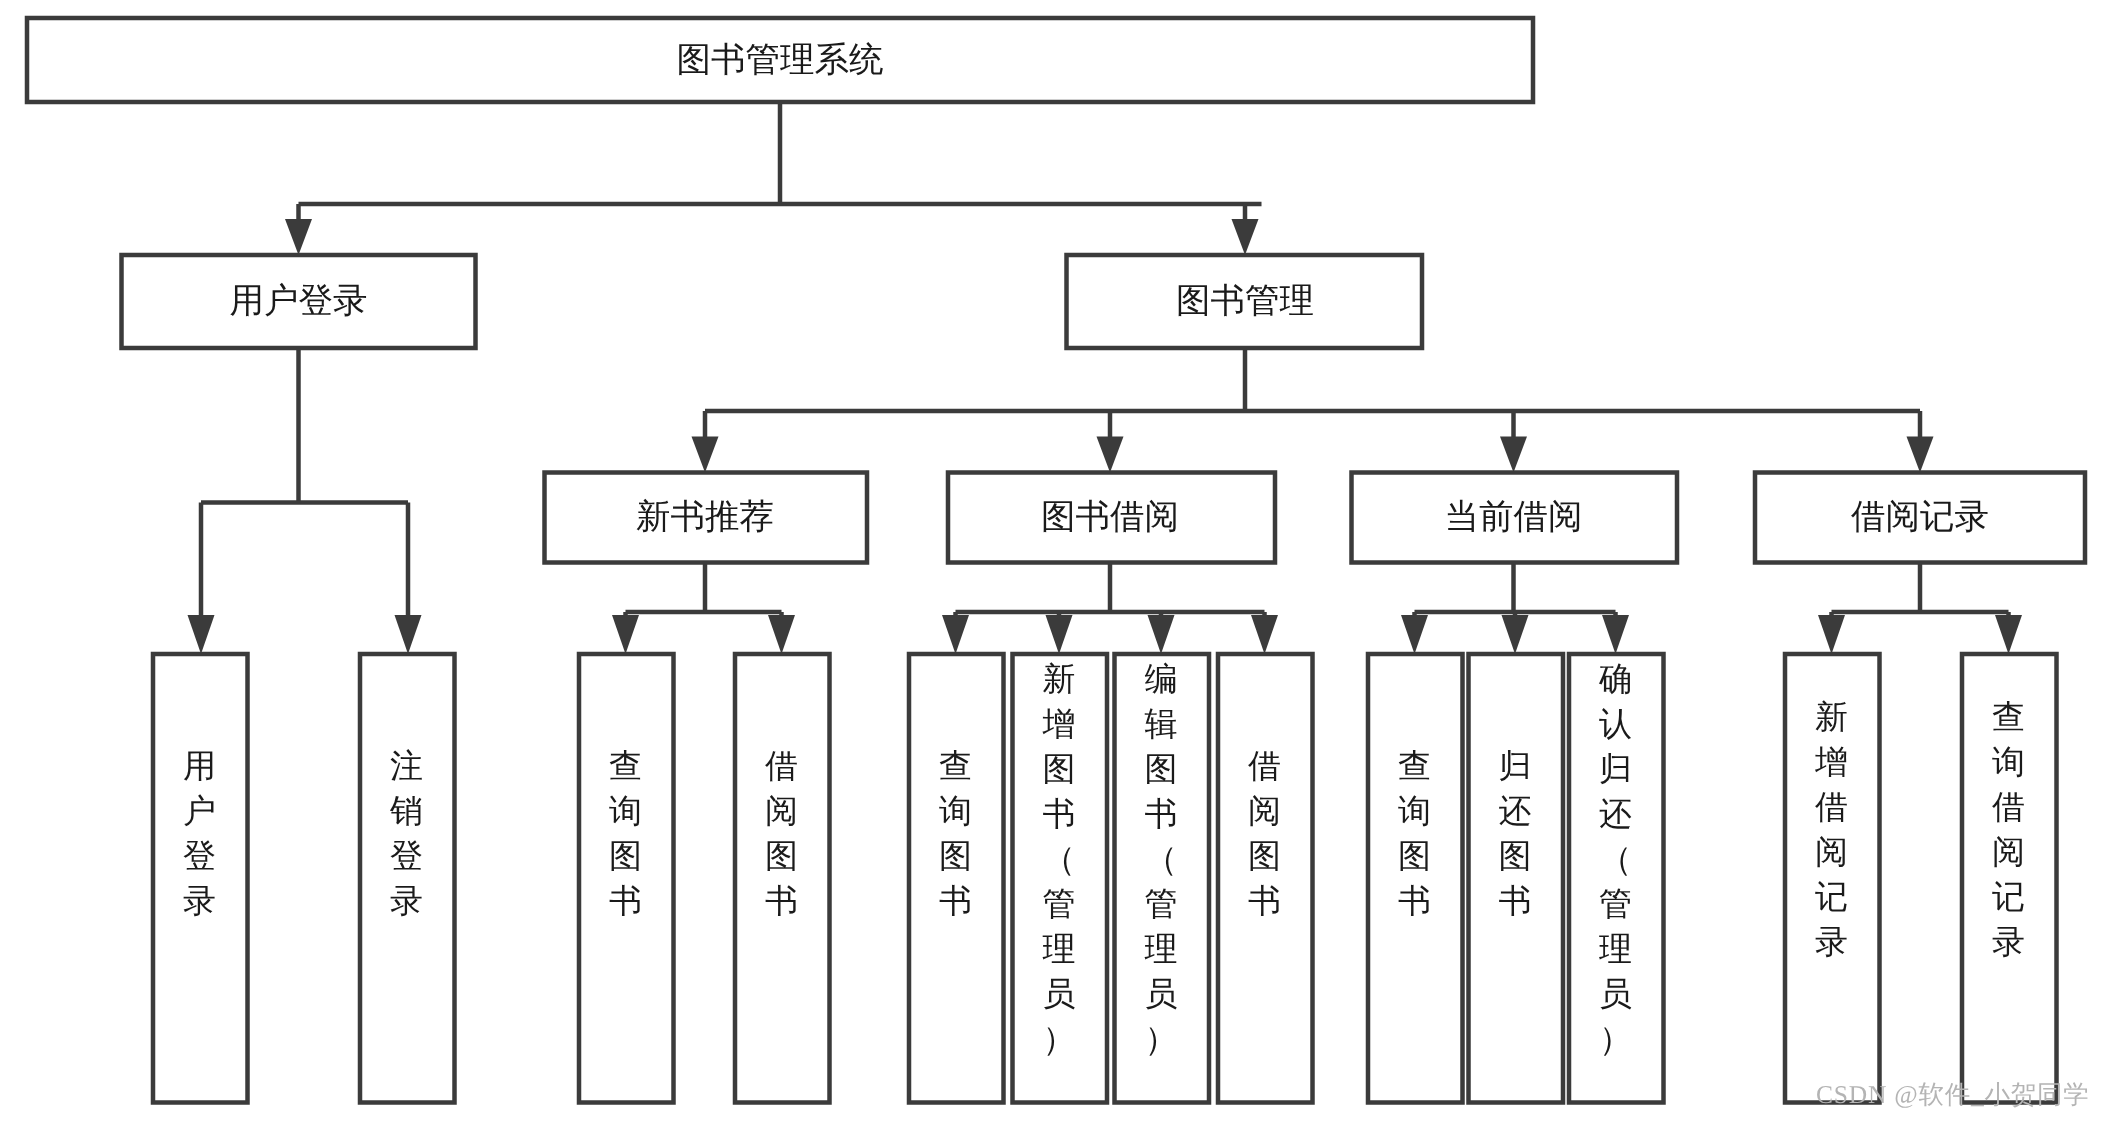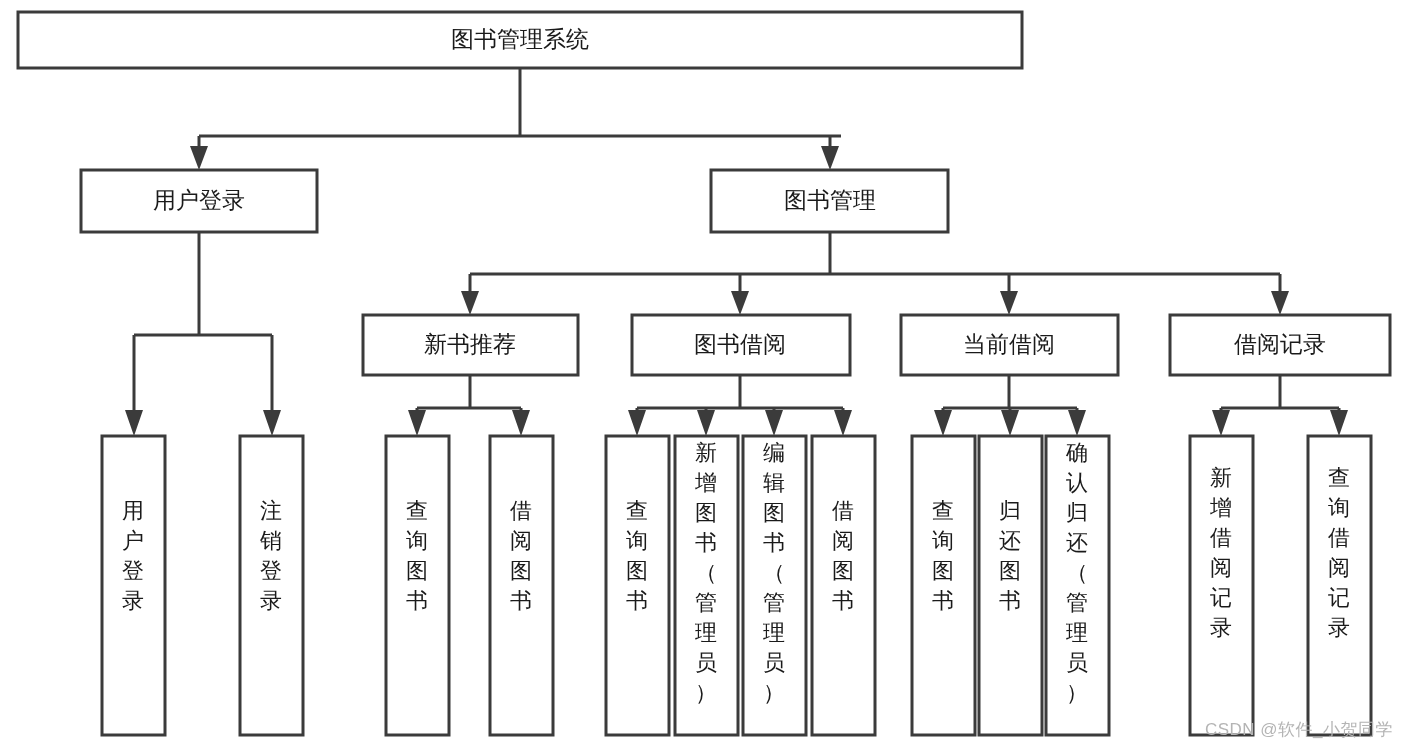--- a/index.html
+++ b/index.html
@@ -52,21 +52,21 @@
   .node-label-v {
     font-family: "Liberation Sans", "DejaVu Sans", sans-serif;
     font-size: 22px;
     fill: #1a1a1a;
     text-anchor: middle;
   }
   .watermark-text {
     position: absolute;
     right: 12px;
     bottom: 6px;
-    font-family: Liberation Sans, sans-serif;
+    font-family: Liberation Serif, serif;
     font-size: 17px;
     color: #b4b4b4;
     white-space: nowrap;
     letter-spacing: 0.5px;
   }
 </style>
 </head>
 <body>
 
 <div id="diagram-root">

